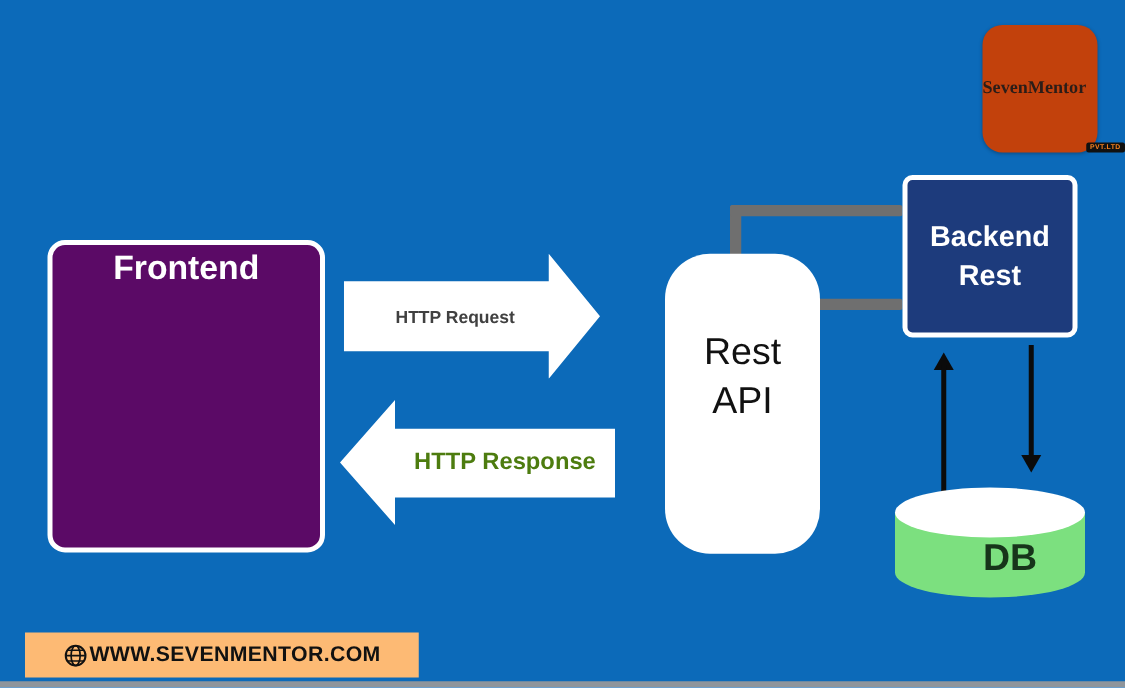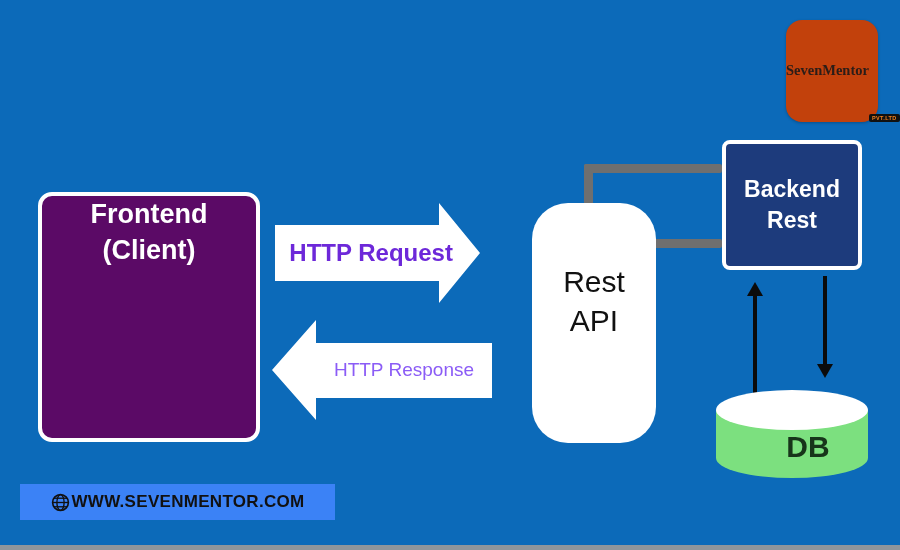--- a/index.html
+++ b/index.html
@@ -42,29 +42,29 @@
     color:#fff;font-weight:700;font-size:27px;line-height:1.35;text-align:center;
     padding-bottom:14px;
   }
   
   .arrow-right{
     position:absolute;left:275px;top:203px;width:205px;height:100px;background:#fff;
     clip-path:polygon(0 22%,80% 22%,80% 0,100% 50%,80% 100%,80% 78%,0 78%);
   }
   .arrow-right span{
     position:absolute;left:7%;top:50%;width:73%;transform:translateY(-50%);
-    text-align:center;color:#6d28d9;font-weight:700;font-size:24px;white-space:nowrap;
+    text-align:center;color:#404040;font-weight:700;font-size:14px;white-space:nowrap;
   }
   .arrow-left{
     position:absolute;left:272px;top:320px;width:220px;height:100px;background:#fff;
     clip-path:polygon(0 50%,20% 0,20% 23%,100% 23%,100% 78%,20% 78%,20% 100%);
   }
   .arrow-left span{
     position:absolute;left:22%;top:50%;width:76%;transform:translateY(-50%);
-    text-align:center;color:#8b5cf6;font-weight:400;font-size:19px;white-space:nowrap;
+    text-align:center;color:#4d7c0f;font-weight:700;font-size:19px;white-space:nowrap;
   }
   
   .conn{position:absolute;background:#6f6f6f;border-radius:2px;}
   .conn-v{left:584px;top:164px;width:9px;height:46px;}
   .conn-h1{left:584px;top:164px;width:138px;height:9px;}
   .conn-h2{left:648px;top:239px;width:74px;height:9px;}
   
   .rest-pill{
     position:absolute;left:532px;top:203px;width:124px;height:240px;
     background:#ffffff;border-radius:36px;
@@ -105,21 +105,21 @@
   .db .top{
     position:absolute;left:0;top:0;width:152px;height:40px;background:#ffffff;
     border-radius:50%;
   }
   .db .label{
     position:absolute;left:0;top:40px;width:184px;text-align:center;
     color:#17351a;font-weight:700;font-size:30px;
   }
   
   .footer-bar{
-    position:absolute;left:20px;top:484px;width:315px;height:36px;background:#3b82f6;
+    position:absolute;left:20px;top:506px;width:315px;height:36px;background:#fdba74;
     display:flex;align-items:center;justify-content:center;gap:2px;
   }
   .footer-bar span{
     color:#111;font-weight:700;font-size:17px;letter-spacing:.3px;white-space:nowrap;
   }
   .bottom-strip{
     position:absolute;left:0;top:545px;width:900px;height:5px;background:#8f959b;
   }
 </style>
 </head>
@@ -141,21 +141,20 @@
       <rect x="35" y="22" width="22" height="44" rx="11" fill="#f58220" stroke="#fff" stroke-width="2.5"></rect>
       <circle cx="46" cy="12" r="12" fill="#111" stroke="#fff" stroke-width="2.5"></circle>
       <polygon points="44,25 48,25 47,52 45,52" fill="#111"></polygon>
     </svg>
     <div class="brand">SevenMentor</div>
     <div class="badge">PVT.LTD</div>
   </div>
 
   <div class="frontend">
     <span>Frontend</span>
-    <span>(Client)</span>
   </div>
 
   <div class="arrow-right">
     <span>HTTP Request</span>
   </div>
 
   <div class="arrow-left">
     <span>HTTP Response</span>
   </div>
 

